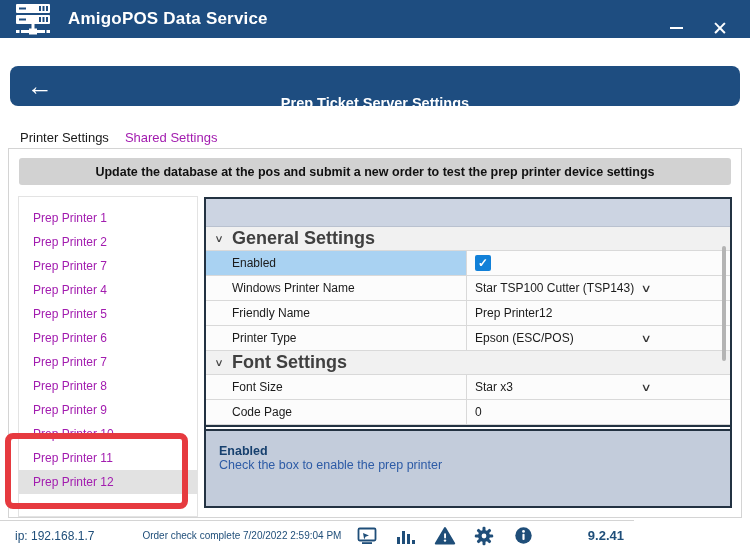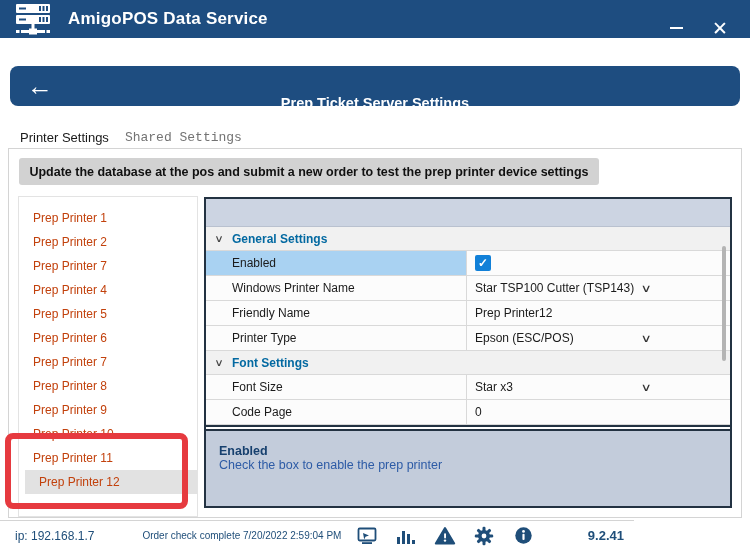--- a/index.html
+++ b/index.html
@@ -18,37 +18,37 @@
 
   
   .header-pill { position:absolute; left:10px; top:66px; width:730px; height:40px; background:#1e4d80; border-radius:8px; display:flex; align-items:center; }
   .back-btn { width:60px; height:40px; display:flex; align-items:center; justify-content:center; color:#fff; font-size:26px; font-weight:bold; cursor:pointer; }
   .header-title { position:absolute; left:0; right:0; text-align:center; color:#fff; font-weight:bold; font-size:14.5px;margin-top:33px; }
 
   
   .tabs { position:absolute; left:20px; top:120px; display:flex; gap:16px;margin-top:6px; }
   .tab { font-size:13px; padding:4px 0 8px 0; cursor:pointer; }
   .tab.active { color:#1a1a1a; border-bottom:3px solid #1665ae; }
-  .tab.inactive { color:#737373;font-family:Liberation Mono, monospace; }
+  .tab.inactive { color:#a21caf; }
 
   
   .content { position:absolute; left:8px; top:148px; width:734px; height:370px; border:1px solid #d4d4d4; background:#fff; }
-  .banner { position:absolute; left:10px; top:9px; width:580px; height:27px; background:#d2d2d2; border-radius:3px; display:flex; align-items:center; justify-content:center; font-size:12.5px; font-weight:bold; color:#111; }
+  .banner { position:absolute; left:10px; top:9px; width:712px; height:27px; background:#d2d2d2; border-radius:3px; display:flex; align-items:center; justify-content:center; font-size:12.5px; font-weight:bold; color:#111; }
 
   
   .printer-list { position:absolute; left:9px; top:47px; width:180px; height:321px; border:1px solid #e3e3e3; background:#fff; padding-top:9px; overflow:hidden; }
-  .list-item { height:24px; line-height:24px; padding-left:14px; font-size:12px; color:#c2410c; cursor:pointer; white-space:nowrap; }
-  .list-item.selected { background:#e2e2e2;margin-left:6px; }
+  .list-item { height:24px; line-height:24px; padding-left:14px; font-size:12px; color:#a21caf; cursor:pointer; white-space:nowrap; }
+  .list-item.selected { background:#e2e2e2; }
 
   
   .grid-wrap { position:absolute; left:195px; top:48px; width:528px; height:311px; border:2px solid #233242; background:#fff; }
   .grid-header-row { height:28px; background:#ccd4e2; border-bottom:1px solid #b9c1cf; }
   .section-row { height:24px; background:#f1f1f1; display:flex; align-items:center; border-bottom:1px solid #d9d9d9; }
   .section-chevron { width:26px; text-align:center; color:#444; font-size:10px; transform:scaleX(1.3); }
-  .section-title { color:#0369a1; font-weight:bold; font-size:12px; }
+  .section-title { color:#404040; font-weight:bold; font-size:18px; }
   .prop-row { height:25px; display:flex; border-bottom:1px solid #d9d9d9; background:#fcfcfc; }
   .prop-label { width:261px; display:flex; align-items:center; padding-left:26px; font-size:12px; color:#1b1b1b; border-right:1px solid #d9d9d9; }
   .prop-row.highlighted .prop-label { background:#a9d2f2; }
   .prop-value { flex:1; display:flex; align-items:center; padding-left:8px; font-size:12px; color:#1b1b1b; position:relative; }
   .dd-chevron { position:absolute; right:80px; color:#333; font-size:11px; transform:scaleX(1.4); }
   .checkbox { width:16px; height:16px; background:#1180d8; border-radius:2px; color:#fff; font-size:12px; font-weight:bold; display:flex; align-items:center; justify-content:center; cursor:pointer; }
   .scroll-thumb { position:absolute; right:4px; top:47px; width:4px; height:115px; background:#b4b4b4; border-radius:2px; }
 
   .splitter { height:6px; background:#fff; border-top:2px solid #233242; border-bottom:2px solid #233242; }
   .description { height:75px; background:#c3ccdb; padding:13px 0 0 13px; }

